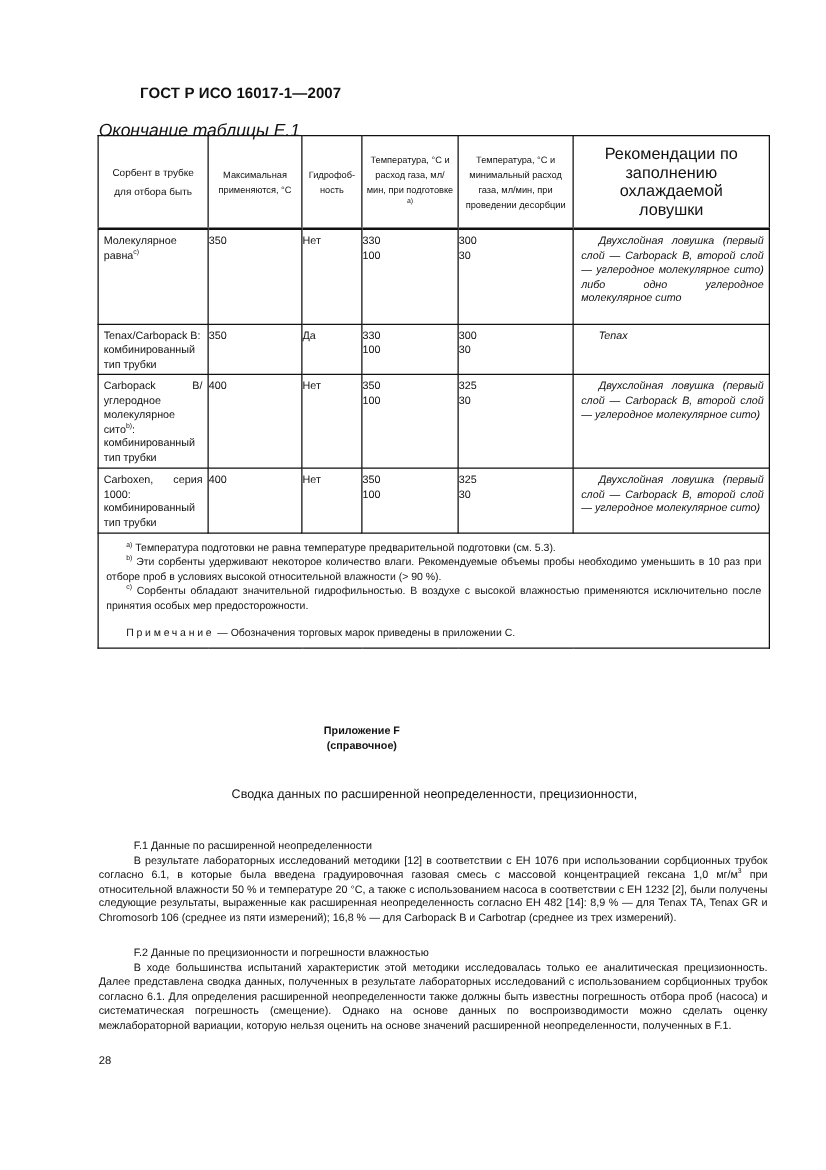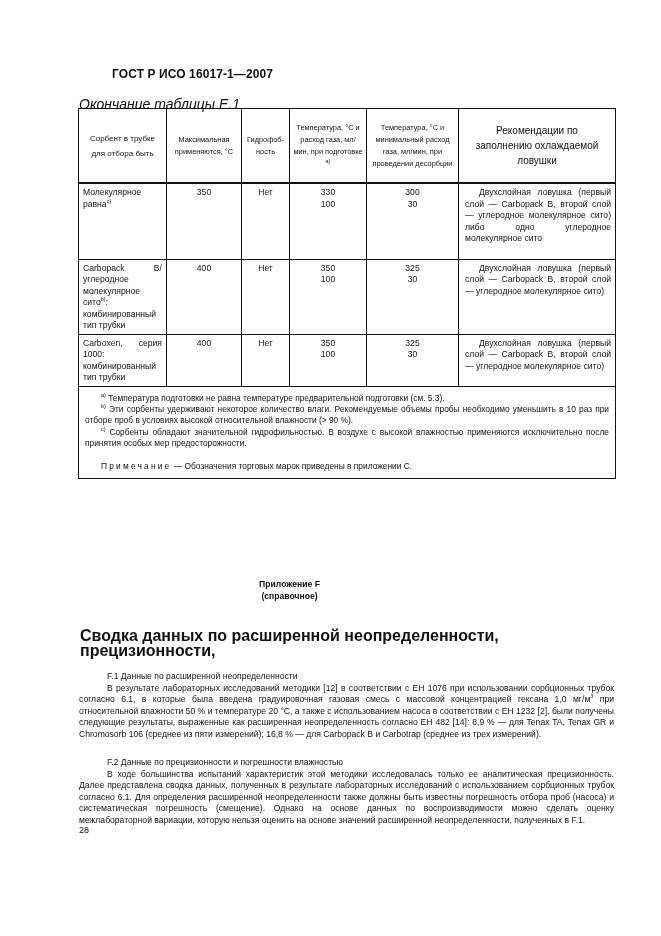--- a/index.html
+++ b/index.html
@@ -5,34 +5,34 @@
   html, body { margin: 0; padding: 0; background: #ffffff; }
   body { width: 661px; height: 936px; position: relative; overflow: hidden;
          font-family: "Liberation Sans", sans-serif; color: #111; }
   .doc-header { position: absolute; left: 79px; top: 67px; font-weight: bold; font-size: 12px; letter-spacing: 0.1px; padding-left: 33px; }
   .table-caption { position: absolute; left: 79px; top: 96px; font-style: italic; font-size: 14px; }
   table.main { position: absolute; left: 78px; top: 108px; width: 537px; border-collapse: collapse; font-size: 8.6px; table-layout: fixed; }
   table.main td, table.main th { border: 1px solid #111; vertical-align: top; padding: 0; }
   table.main th { font-weight: normal; text-align: center; vertical-align: middle; font-size: 7.4px; line-height: 12px; height: 73px; }
   table.main tr.head-row th { border-bottom: 2px solid #111; }
   .c-left { padding: 3px 4px 2px 4px !important; line-height: 11.5px; }
-  .c-center { text-align: center; padding-top: 3px !important; line-height: 11.5px; }
-  .c-just { text-align: justify; padding: 3px 4px 2px 6px !important; line-height: 11.5px; }
+  .c-center { padding-top: 3px !important; line-height: 11.5px; }
+  .c-just { text-align: justify; padding: 3px 4px 2px 6px !important; line-height: 11.5px; font-style: italic; }
   .c-just .indent { display: inline-block; width: 14px; }
   sup { font-size: 5.5px; vertical-align: super; line-height: 0; }
   td.notes { padding: 6px 6px 6px 6px !important; font-size: 8.4px; line-height: 11.4px; }
   .note-line { text-align: justify; }
   .note-ind { padding-left: 16px; }
   .note-spaced { letter-spacing: 2.2px; }
   .annex-title { position: absolute; left: 0; width: 579px; text-align: center; font-weight: bold; font-size: 8.6px; }
-  .section-title { position: absolute; left: 80px; width: 535px; text-align: left; font-weight: bold; font-size: 16px; line-height: 15px; }
+  .section-title { position: absolute; left: 80px; width: 535px; text-align: center; font-weight: normal; font-size: 10px; line-height: 15px; }
   .body-text { position: absolute; left: 79px; width: 535px; font-size: 8.6px; line-height: 11.6px; text-align: justify; }
   .body-text p { margin: 0; text-indent: 28px; }
   .body-text .sub-h { font-weight: normal; text-indent: 28px; margin: 0; }
-  .page-num { position: absolute; left: 79px; top: 825px; font-size: 9px; }
+  .page-num { position: absolute; left: 79px; top: 843px; font-size: 9px; }
 </style>
 </head>
 <body>
 
 <div class="doc-header">ГОСТ Р ИСО 16017-1—2007</div>
 <div class="table-caption">Окончание таблицы Е.1</div>
 
 <table class="main">
   <colgroup>
     <col style="width:88px">
@@ -42,38 +42,52 @@
       <col style="width:92px">
       <col style="width:157px">
   </colgroup>
   <tbody>
       <tr class="head-row">
     <th><span style="font-size:8px;line-height:15px;display:inline-block;padding:0 4px">Сорбент в трубке для отбора быть</span></th>
     <th><span style="display:inline-block;padding:0 2px">Максимальная применяются, °С</span></th>
     <th><span style="display:inline-block;padding:0 2px">Гидрофоб-ность</span></th>
     <th><span style="display:inline-block;padding:0 3px">Температура, °С и расход газа, мл/мин, при подготовке</span><sup>a)</sup></th>
     <th><span style="display:inline-block;padding:0 1px">Температура, °С и минимальный расход газа, мл/мин, при проведении десорбции</span></th>
-    <th><span style="font-size:10px;line-height:15px;display:inline-block;padding:0 12px">Рекомендации по заполнению охлаждаемой ловушки</span></th>
+    <th><span style="font-size:13px;line-height:15px;display:inline-block;padding:0 12px">Рекомендации по заполнению охлаждаемой ловушки</span></th>
   </tr>
 
   <tr style="height:76px">
     <td class="c-left"><span>Молекулярное равна</span><sup>c)</sup></td>
     <td class="c-center">350</td>
     <td class="c-center">Нет</td>
     <td class="c-center">
           <div>330</div>
           <div>100</div>
         </td>
     <td class="c-center">
           <div>300</div>
           <div>30</div>
         </td>
     <td class="c-just"><span class="indent"></span><span>Двухслойная ловушка (первый слой — Carbopack B, второй слой — углеродное молекулярное сито) либо одно углеродное молекулярное сито</span></td>
   </tr>
 
+  <tr style="height:37px">
+    <td class="c-left">Tenax/Carbopack B: комбинированный тип трубки</td>
+    <td class="c-center">350</td>
+    <td class="c-center">Да</td>
+    <td class="c-center">
+          <div>330</div>
+          <div>100</div>
+        </td>
+    <td class="c-center">
+          <div>300</div>
+          <div>30</div>
+        </td>
+    <td class="c-just"><span class="indent"></span><span>Tenax</span></td>
+  </tr>
 
   <tr style="height:63px">
     <td class="c-left" style="text-align:justify"><span>Carbopack B/углеродное молекулярное сито</span><sup>b)</sup><span>: комбинированный тип трубки</span></td>
     <td class="c-center">400</td>
     <td class="c-center">Нет</td>
     <td class="c-center">
           <div>350</div>
           <div>100</div>
         </td>
     <td class="c-center">

